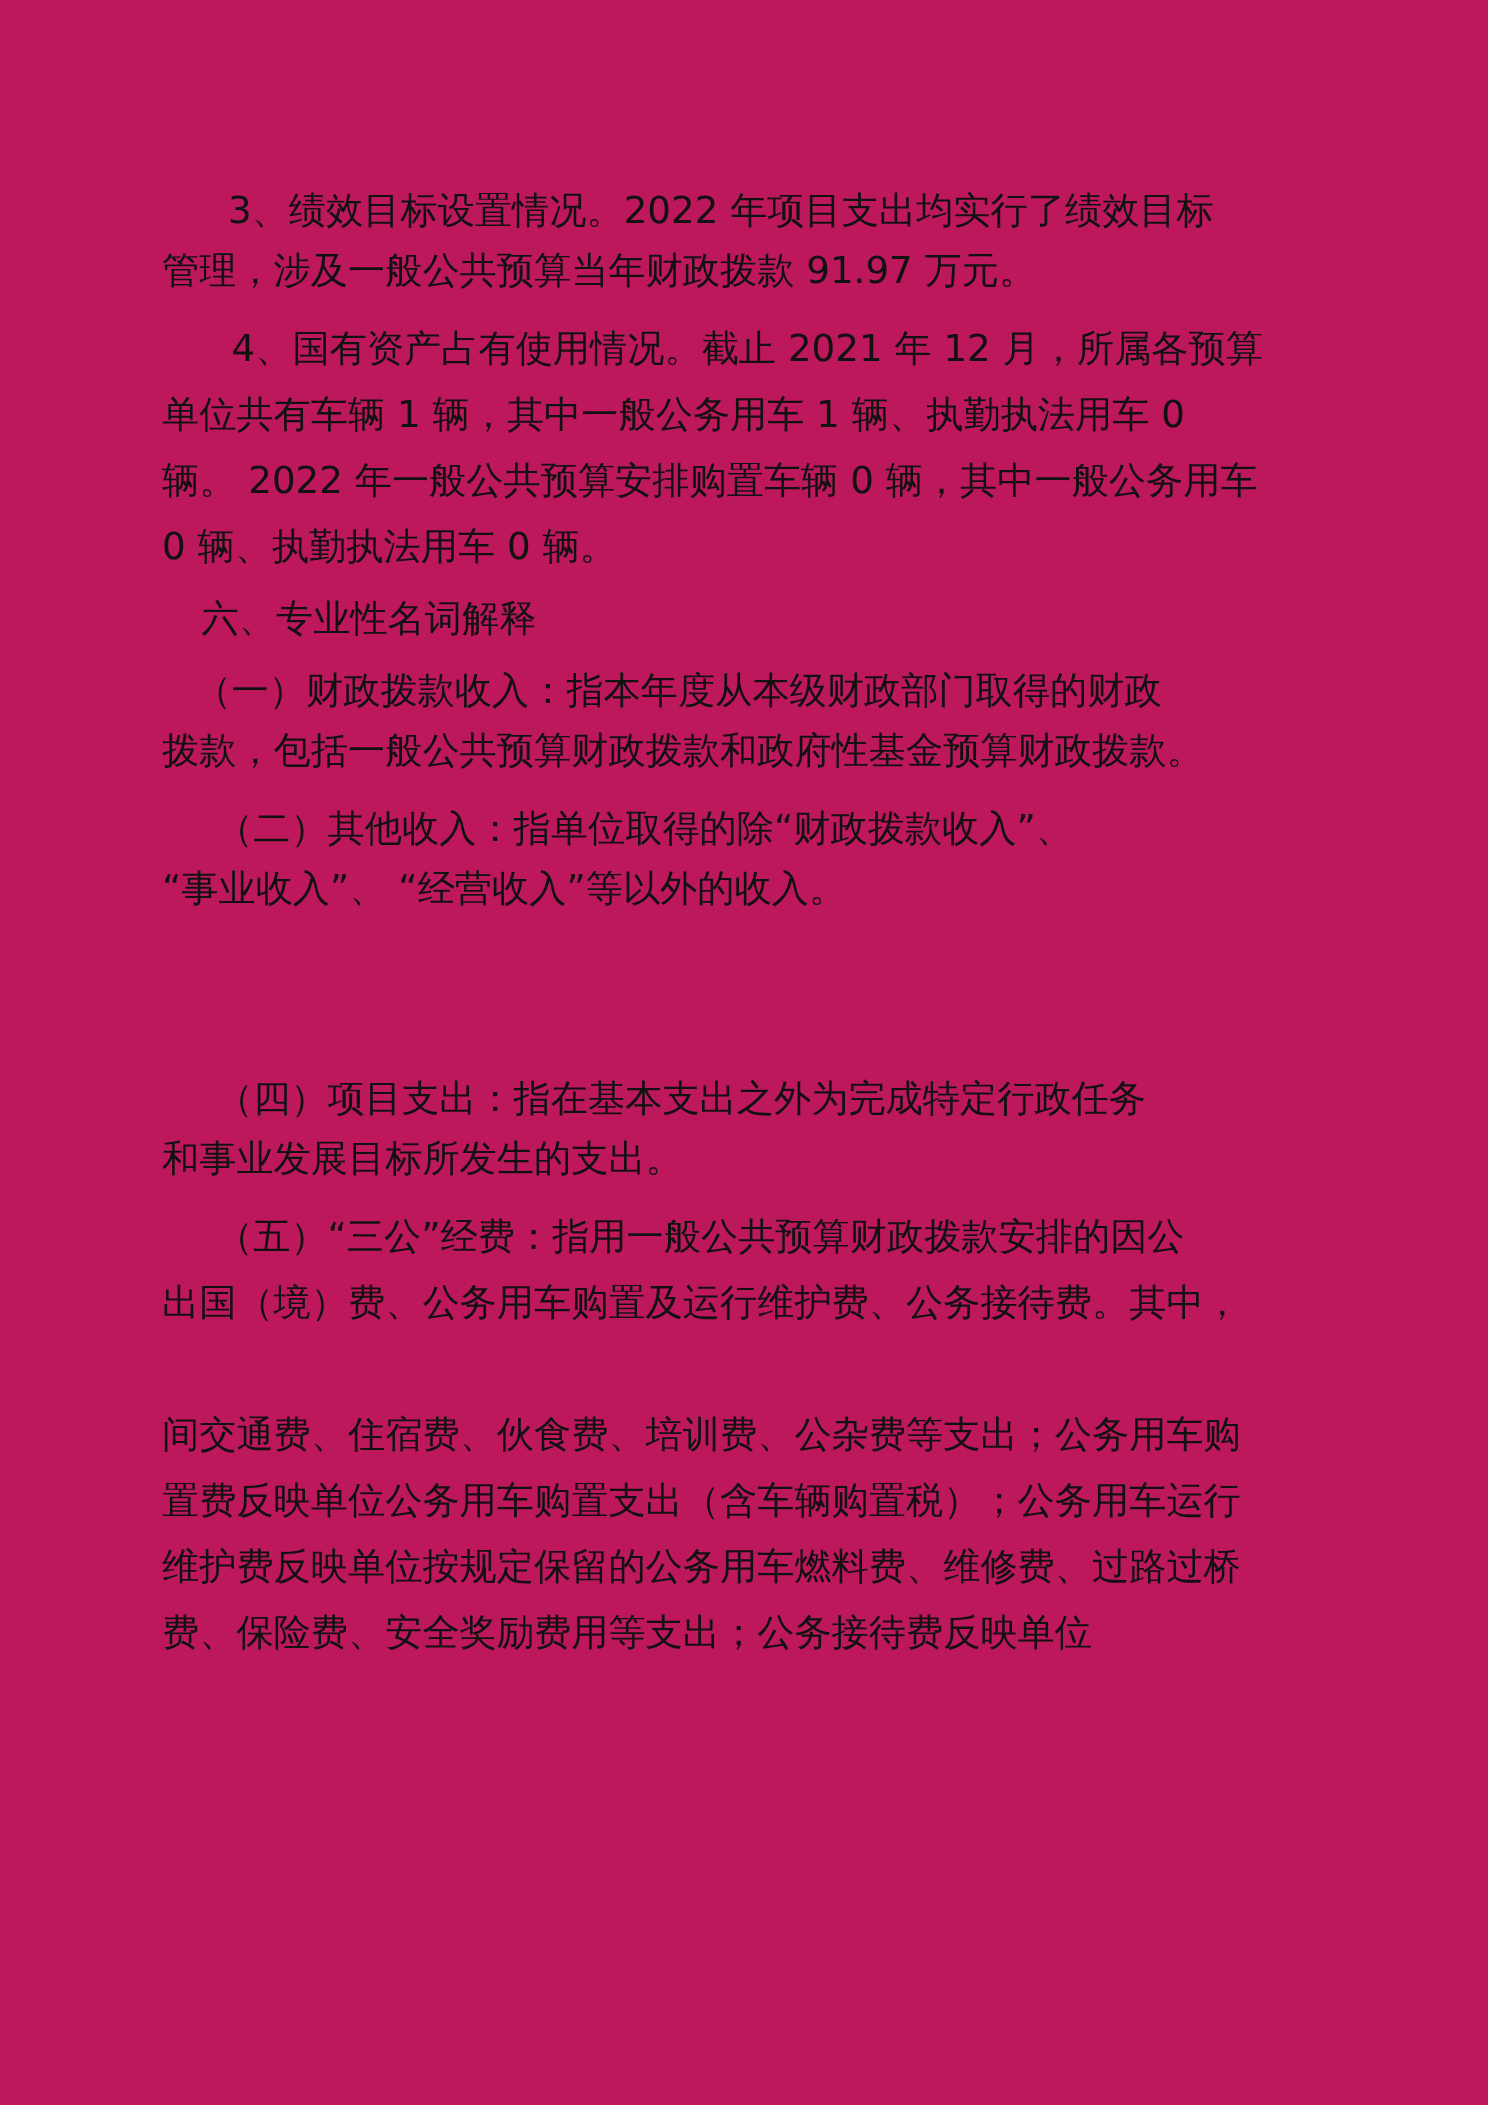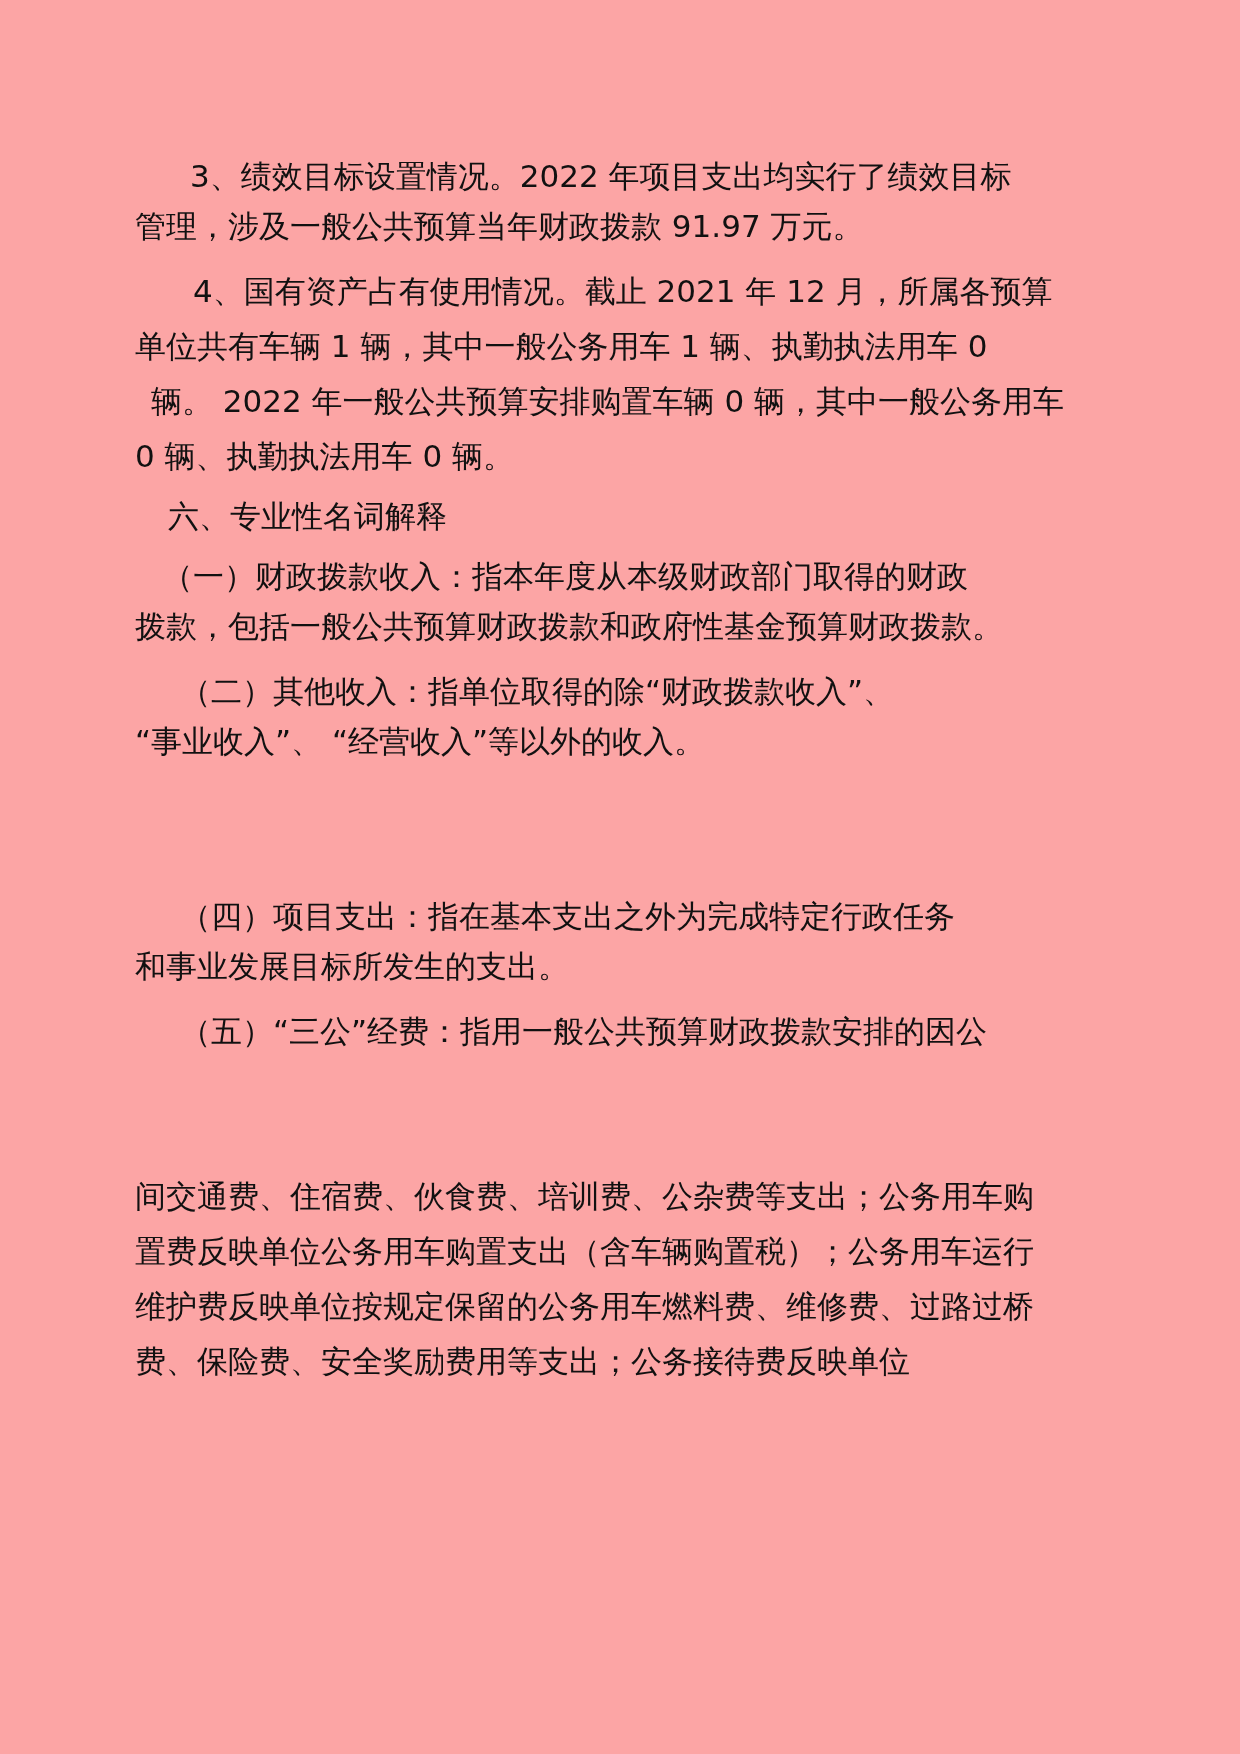--- a/index.html
+++ b/index.html
@@ -1,44 +1,45 @@
 <!DOCTYPE html>
 <html><head>
 <meta charset="utf-8">
 <style>
   html, body { margin: 0; padding: 0; background: #ffffff; }
   body { width: 1240px; height: 1754px; position: relative; overflow: hidden;
          font-family: "DejaVu Sans", "Liberation Sans", sans-serif; color: #111111; }
-  .page { position: absolute; left: 0; top: 0; width: 1240px; height: 1754px; background: #fca5a5; }
+  .page { position: absolute; left: 0; top: 0; width: 1240px; height: 1754px; background: #be185d; }
   .line { position: absolute; font-size: 31px; line-height: 40px; white-space: nowrap; letter-spacing: 0px; }
 </style>
 </head>
 <body>
 
 <div class="page">
 
   <div class="line" style="left:190px; top:156px;">3、绩效目标设置情况。2022 年项目支出均实行了绩效目标</div>
   <div class="line" style="left:135px; top:206px;">管理，涉及一般公共预算当年财政拨款 91.97 万元。</div>
 
   <div class="line" style="left:193px; top:271px;">4、国有资产占有使用情况。截止 2021 年 12 月，所属各预算</div>
   <div class="line" style="left:135px; top:326px;">单位共有车辆 1 辆，其中一般公务用车 1 辆、执勤执法用车 0</div>
-  <div class="line" style="left:151px; top:381px;">辆。 2022 年一般公共预算安排购置车辆 0 辆，其中一般公务用车</div>
+  <div class="line" style="left:135px; top:381px;">辆。 2022 年一般公共预算安排购置车辆 0 辆，其中一般公务用车</div>
   <div class="line" style="left:135px; top:436px;">0 辆、执勤执法用车 0 辆。</div>
 
   <div class="line" style="left:168px; top:496px;">六、专业性名词解释</div>
 
   <div class="line" style="left:162px; top:556px;">（一）财政拨款收入：指本年度从本级财政部门取得的财政</div>
   <div class="line" style="left:135px; top:606px;">拨款，包括一般公共预算财政拨款和政府性基金预算财政拨款。</div>
 
   <div class="line" style="left:180px; top:671px;">（二）其他收入：指单位取得的除“财政拨款收入”、</div>
   <div class="line" style="left:135px; top:721px;">“事业收入”、 “经营收入”等以外的收入。</div>
 
 
   <div class="line" style="left:180px; top:896px;">（四）项目支出：指在基本支出之外为完成特定行政任务</div>
   <div class="line" style="left:135px; top:946px;">和事业发展目标所发生的支出。</div>
 
   <div class="line" style="left:180px; top:1011px;">（五）“三公”经费：指用一般公共预算财政拨款安排的因公</div>
+  <div class="line" style="left:135px; top:1066px;">出国（境）费、公务用车购置及运行维护费、公务接待费。其中，</div>
   <div class="line" style="left:135px; top:1176px;">间交通费、住宿费、伙食费、培训费、公杂费等支出；公务用车购</div>
   <div class="line" style="left:135px; top:1231px;">置费反映单位公务用车购置支出（含车辆购置税）；公务用车运行</div>
   <div class="line" style="left:135px; top:1286px;">维护费反映单位按规定保留的公务用车燃料费、维修费、过路过桥</div>
   <div class="line" style="left:135px; top:1341px;">费、保险费、安全奖励费用等支出；公务接待费反映单位</div>
 
 </div>
 
 </body></html>

